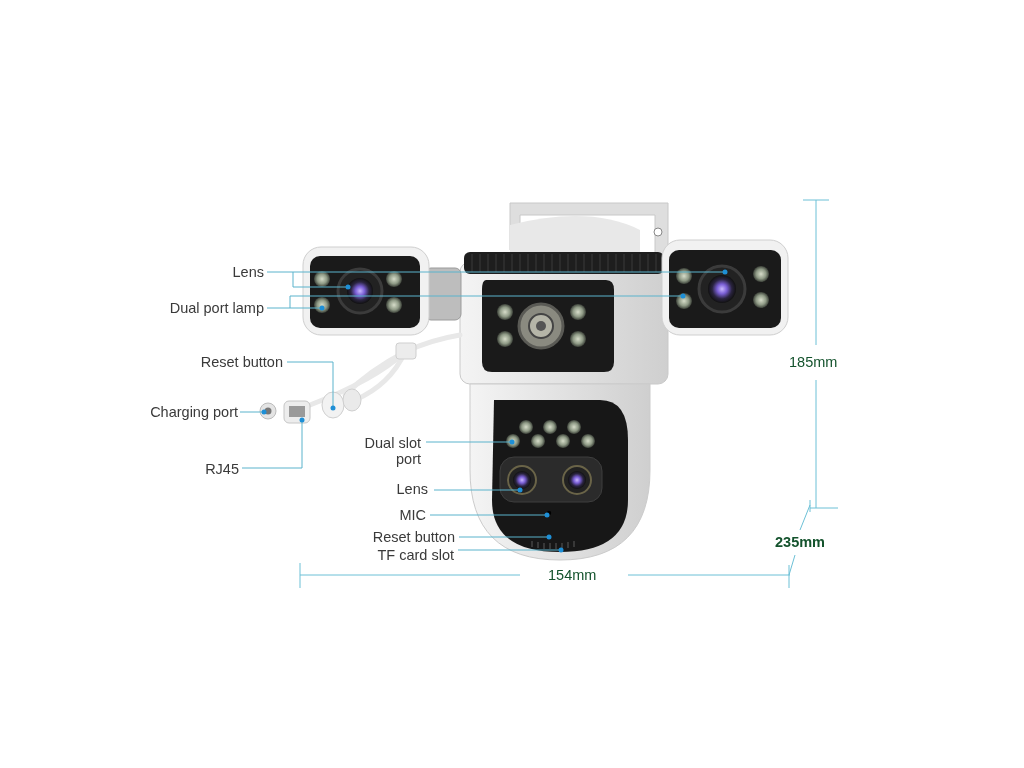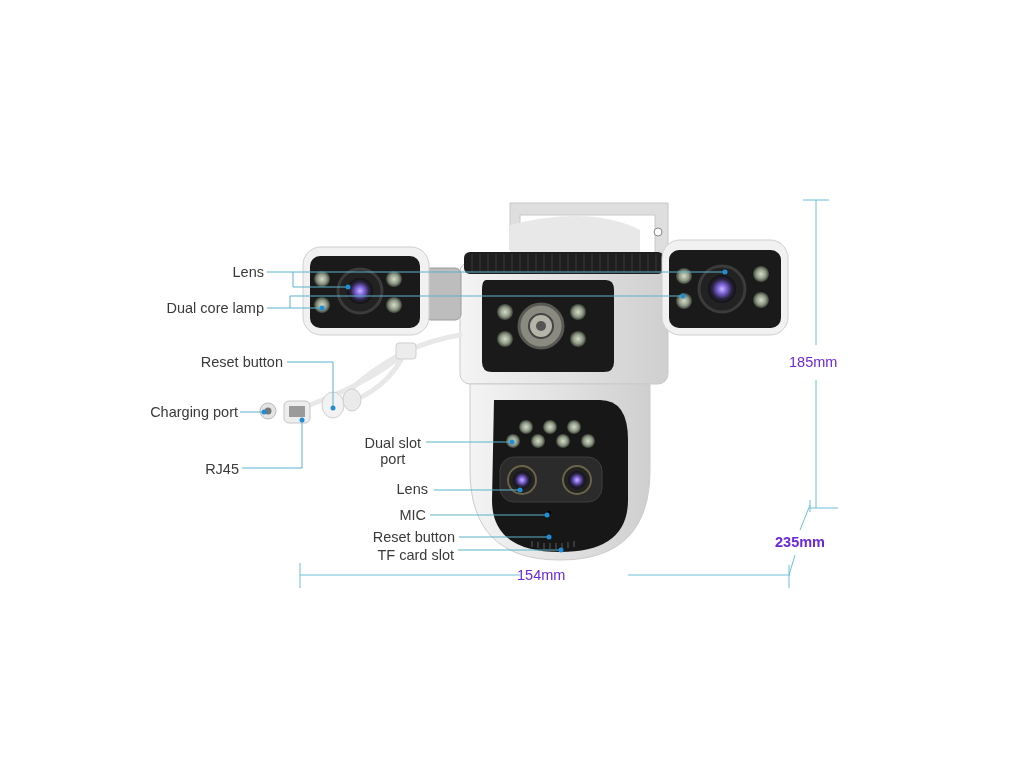--- a/index.html
+++ b/index.html
@@ -1,20 +1,20 @@
 <!DOCTYPE html>
 <html><head>
 <meta charset="utf-8">
 <style>
   html, body { margin: 0; padding: 0; background: #ffffff; }
   body { width: 1024px; height: 768px; position: relative; overflow: hidden;
          font-family: "Liberation Sans", "DejaVu Sans", sans-serif; color: #333; }
   .lbl { position: absolute; font-size: 14.5px; color: #3a3a3a; white-space: nowrap; line-height: 1; }
-  .lbl.r { text-align: center; }
-  .dim { position: absolute; font-size: 14.5px; color: #6d28d9; white-space: nowrap; line-height: 1; }
+  .lbl.r { text-align: right; }
+  .dim { position: absolute; font-size: 14.5px; color: #14532d; white-space: nowrap; line-height: 1; }
   svg.layer { position: absolute; left: 0; top: 0; }
 </style>
 </head>
 <body>
 
 <svg class="layer" width="1024" height="768" viewBox="0 0 1024 768">
   <defs>
     <radialGradient id="lensG" cx="50%" cy="50%" r="50%">
       <stop offset="0%" stop-color="#c9b8ff"></stop>
       <stop offset="35%" stop-color="#7a5fd6"></stop>
@@ -198,29 +198,29 @@
     <line x1="628" y1="575" x2="790" y2="575"></line>
 
     <line x1="810" y1="505" x2="800" y2="530"></line>
     <line x1="795" y1="555" x2="789" y2="575"></line>
     <line x1="789" y1="565" x2="789" y2="588"></line>
     <line x1="810" y1="500" x2="810" y2="512"></line>
   </g>
 </svg>
 
 <div class="lbl r" style="right:760px; top:265px;">Lens</div>
-<div class="lbl r" style="right:760px; top:301px;">Dual core lamp</div>
+<div class="lbl r" style="right:760px; top:301px;">Dual port lamp</div>
 <div class="lbl r" style="right:741px; top:355px;">Reset button</div>
 <div class="lbl r" style="right:786px; top:405px;">Charging port</div>
 <div class="lbl r" style="right:785px; top:462px;">RJ45</div>
 
 <div class="lbl r" style="right:603px; top:435px; line-height:16px;">
   <div>Dual slot</div>
   <div>port</div>
 </div>
 <div class="lbl r" style="right:596px; top:482px;">Lens</div>
 <div class="lbl r" style="right:598px; top:508px;margin-left:18px;">MIC</div>
 <div class="lbl r" style="right:569px; top:530px;">Reset button</div>
 <div class="lbl r" style="right:570px; top:548px;">TF card slot</div>
 
 <div class="dim" style="left:789px; top:355px;">185mm</div>
 <div class="dim" style="left:775px; top:535px;font-weight:bold;">235mm</div>
-<div class="dim" style="left:517px; top:568px;text-align:right;">154mm</div>
+<div class="dim" style="left:548px; top:568px;text-align:right;">154mm</div>
 
 </body></html>

